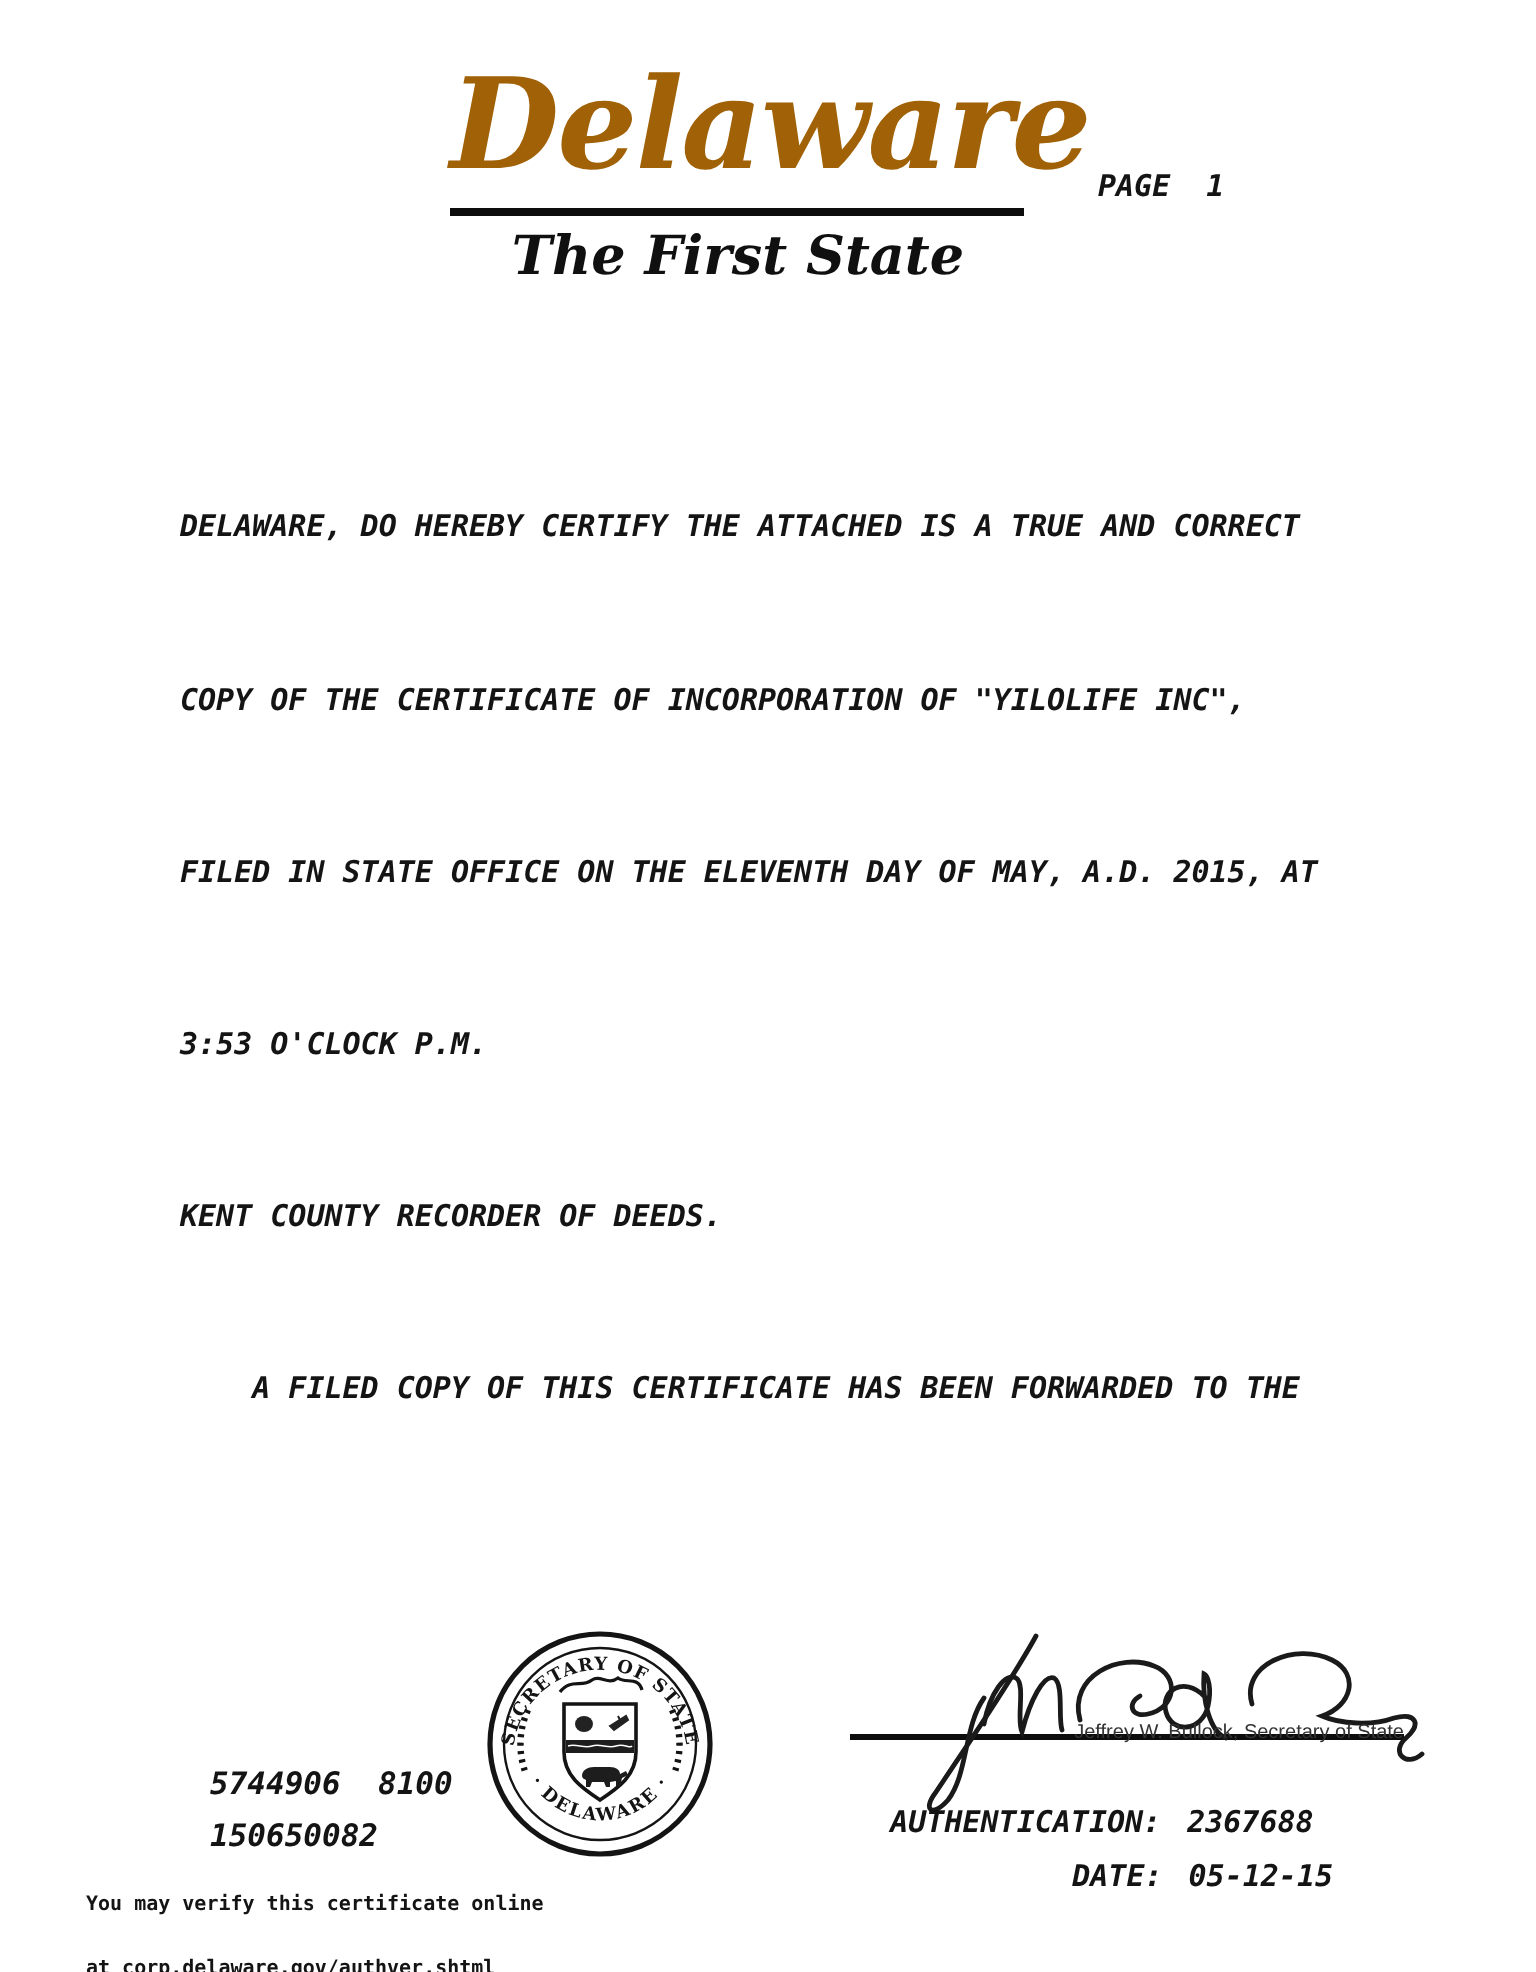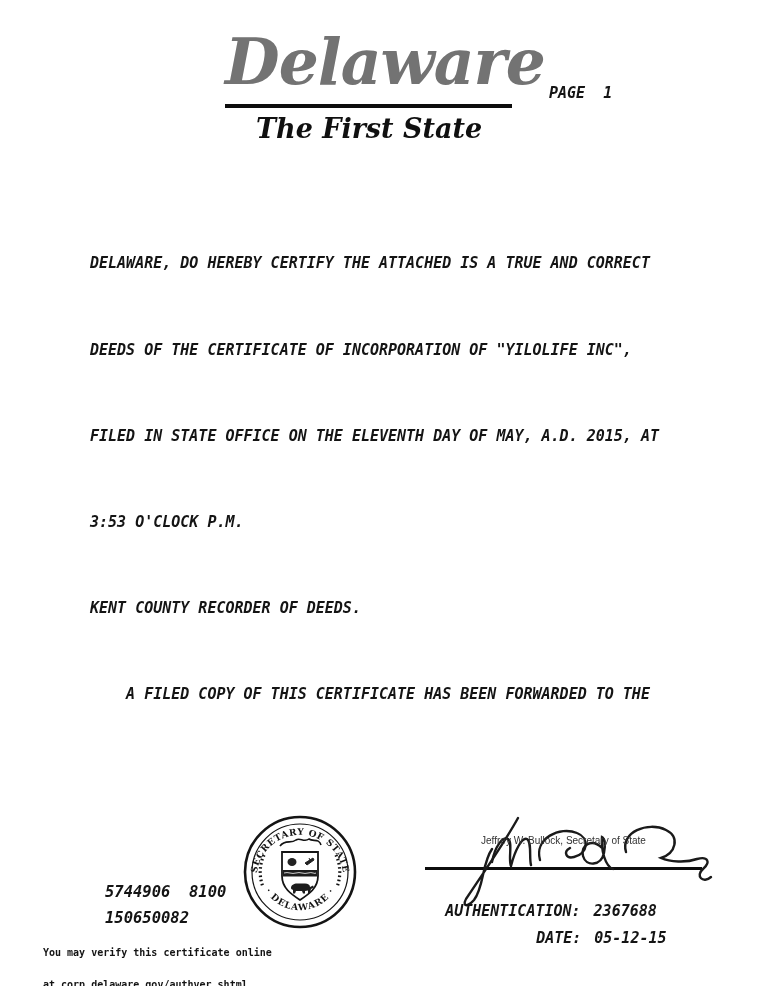--- a/index.html
+++ b/index.html
@@ -9,61 +9,61 @@
     font-family:"DejaVu Sans Mono",monospace;
   }
   .abs{position:absolute;}
   .mono-bi{
     font-family:"DejaVu Sans Mono",monospace;
     font-weight:bold;font-style:italic;white-space:pre;color:#141414;
   }
   .wordmark{
     left:225px;top:24px;width:288px;text-align:center;
     font-family:"DejaVu Serif",serif;font-style:italic;font-weight:bold;
-    font-size:63px;line-height:76px;letter-spacing:-1px;color:#737373;
+    font-size:63px;line-height:76px;letter-spacing:-1px;color:#a16207;
   }
   .page-label{left:549px;top:84px;font-size:15px;}
   .header-rule{left:225px;top:104px;width:287px;height:4px;background:#0d0d0d;}
   .tagline{
     left:225px;top:112px;width:288px;text-align:center;
     font-family:"DejaVu Serif",serif;font-style:italic;font-weight:bold;
     font-size:27px;line-height:34px;color:#101010;
   }
   .body-text{left:90px;top:192px;width:590px;font-size:15px;line-height:28.7px;}
   .body-text div{height:28.7px;}
   .file-number{left:105px;top:883px;font-size:15.5px;}
   .document-number{left:105px;top:909px;font-size:15.5px;}
   .verify{
     left:43px;top:927px;font-family:"DejaVu Sans Mono",monospace;
     font-weight:bold;font-size:10px;line-height:10.5px;white-space:pre;color:#141414;
   }
   .sig-line{left:425px;top:867px;width:277px;height:3px;background:#0d0d0d;}
   .signatory{
-    left:425px;top:835px;width:277px;text-align:center;
+    left:425px;top:861px;width:277px;text-align:right;
     font-family:"Liberation Sans",sans-serif;font-size:10px;color:#333;white-space:nowrap;
   }
   .auth{left:409px;top:884px;font-size:15px;text-align:center;}
   .auth .val{margin-left:13px;}
   .date{left:500px;top:911px;font-size:15px;}
   .date .val{margin-left:13px;}
   svg{display:block;}
 </style>
 </head>
 <body>
 
 <div class="page">
 
   <div class="abs wordmark">Delaware</div>
   <div class="abs mono-bi page-label">PAGE  1</div>
   <div class="abs header-rule"></div>
   <div class="abs tagline">The First State</div>
 
   <div class="abs mono-bi body-text">
     <div>DELAWARE, DO HEREBY CERTIFY THE ATTACHED IS A TRUE AND CORRECT</div>
-    <div>DEEDS OF THE CERTIFICATE OF INCORPORATION OF "YILOLIFE INC",</div>
+    <div>COPY OF THE CERTIFICATE OF INCORPORATION OF "YILOLIFE INC",</div>
     <div>FILED IN STATE OFFICE ON THE ELEVENTH DAY OF MAY, A.D. 2015, AT</div>
     <div>3:53 O'CLOCK P.M.</div>
     <div>KENT COUNTY RECORDER OF DEEDS.</div>
     <div>    A FILED COPY OF THIS CERTIFICATE HAS BEEN FORWARDED TO THE</div>
   </div>
 
   <svg class="abs" style="left:243px;top:815px;" width="114" height="114" viewBox="0 0 114 114">
     <circle cx="57" cy="57" r="55" fill="none" stroke="#141414" stroke-width="2.6"></circle>
     <circle cx="57" cy="57" r="48" fill="none" stroke="#141414" stroke-width="1.2"></circle>
     <defs>

